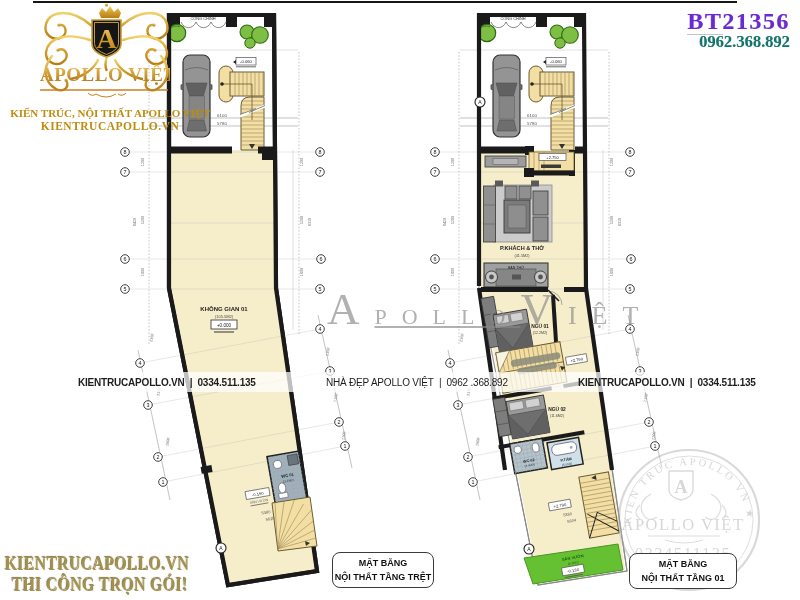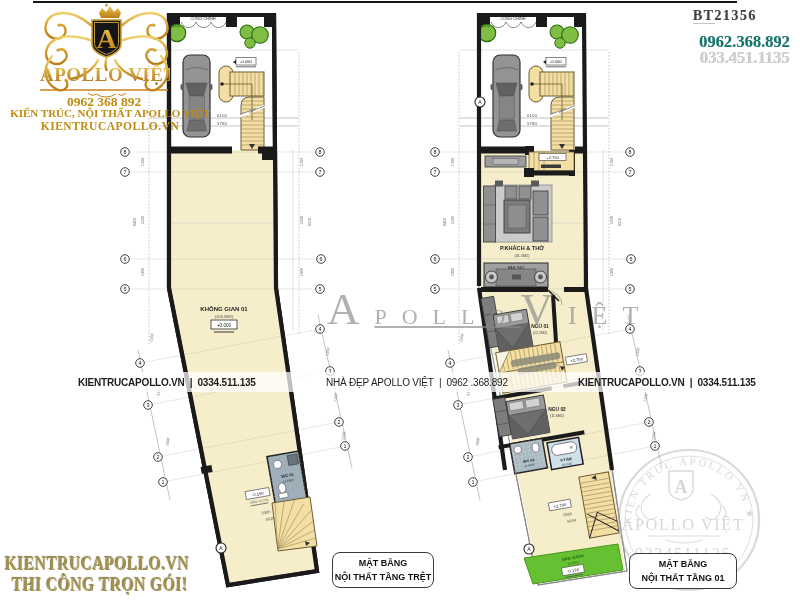--- a/index.html
+++ b/index.html
@@ -765,31 +765,29 @@
 <text x="106.5" y="48" font-size="28" font-family="Liberation Serif" font-weight="bold" fill="url(#gold)" text-anchor="middle">A</text>
 
 <g>
 <line x1="40" y1="90" x2="168" y2="90" stroke="#c8821e" stroke-width="1.4"></line>
 <path d="M96,94 q10,6 20,0 M88,93 q4,4 8,1 M126,93 q-4,4 -8,1" stroke="#c8821e" stroke-width="1" fill="none"></path>
 </g>
 </svg>
 
 <div class="abs gold" style="left:40px;top:64px;width:130px;text-align:center;font-size:19px;letter-spacing:0.5px;white-space:nowrap;background:linear-gradient(#eec659,#a86c10);-webkit-background-clip:text;color:transparent;">APOLLO VIỆT</div>
 
-<div class="abs gold" style="left:38px;top:94px;width:132px;text-align:center;font-size:13.5px;">0962 368 892</div>
 
 <div class="abs gold" style="left:8px;top:107px;width:204px;text-align:center;font-size:11px;white-space:nowrap;">KIẾN TRÚC, NỘI THẤT APOLLO VIỆT</div>
 
 <div class="abs gold" style="left:8px;top:120px;width:204px;text-align:center;font-size:11.5px;letter-spacing:0.5px;white-space:nowrap;">KIENTRUCAPOLLO.VN</div>
 
-<div class="abs" style="left:660px;top:8px;width:130px;text-align:center;font-family:'Liberation Serif',serif;font-weight:bold;font-size:14px;letter-spacing:1.5px;color:#404040;text-shadow:1px 1px 0 #fff,-0.5px -0.5px 0 #b5b5b5;"><span style="border-bottom:1.5px solid #c4c4c4;">BT</span>21356</div>
+<div class="abs" style="left:660px;top:8px;width:130px;text-align:right;font-family:'Liberation Serif',serif;font-weight:bold;font-size:24px;letter-spacing:1.5px;color:#6d28d9;text-shadow:1px 1px 0 #fff,-0.5px -0.5px 0 #b5b5b5;"><span style="border-bottom:1.5px solid #c4c4c4;">BT</span>21356</div>
 
 <div class="abs" style="left:660px;top:32px;width:130px;text-align:right;font-family:'Liberation Serif',serif;font-weight:bold;font-size:16.5px;color:#0f766e;text-shadow:1px 1px 0 #fff,-0.5px -0.5px 0 #b5b5b5;">0962.368.892</div>
 
-<div class="abs" style="left:660px;top:48px;width:130px;text-align:right;font-family:'Liberation Serif',serif;font-weight:bold;font-size:16.5px;color:#d0d0d0;text-shadow:1px 1px 0 #fff,-0.5px -0.5px 0 #b5b5b5;">033.451.1135</div>
 
 <div class="abs" style="left:327px;top:283px;font-family:'Liberation Serif',serif;color:rgba(135,135,135,0.65);letter-spacing:15px;white-space:nowrap;"><span style="font-size:45px;">A</span><span style="font-size:22px;text-decoration:underline;">POLLO</span><span style="font-size:45px;">V</span><span style="font-size:26px;">IỆT</span></div>
 
 <div class="abs" style="left:0;top:372px;width:800px;height:20px;background:rgba(255,255,255,0.72);"></div>
 
 <div class="abs" style="left:78px;top:377px;font-size:10px;font-weight:bold;color:#1d1d1d;letter-spacing:-0.2px;">KIENTRUCAPOLLO.VN&nbsp; | &nbsp;0334.511.135</div>
 
 <div class="abs" style="left:326px;top:377px;font-size:10px;font-weight:normal;color:#1d1d1d;letter-spacing:-0.2px;">NHÀ ĐẸP APOLLO VIỆT&nbsp; | &nbsp;0962 .368.892</div>
 
 <div class="abs" style="left:578px;top:377px;font-size:10px;font-weight:bold;color:#1d1d1d;letter-spacing:-0.2px;">KIENTRUCAPOLLO.VN&nbsp; | &nbsp;0334.511.135</div>

